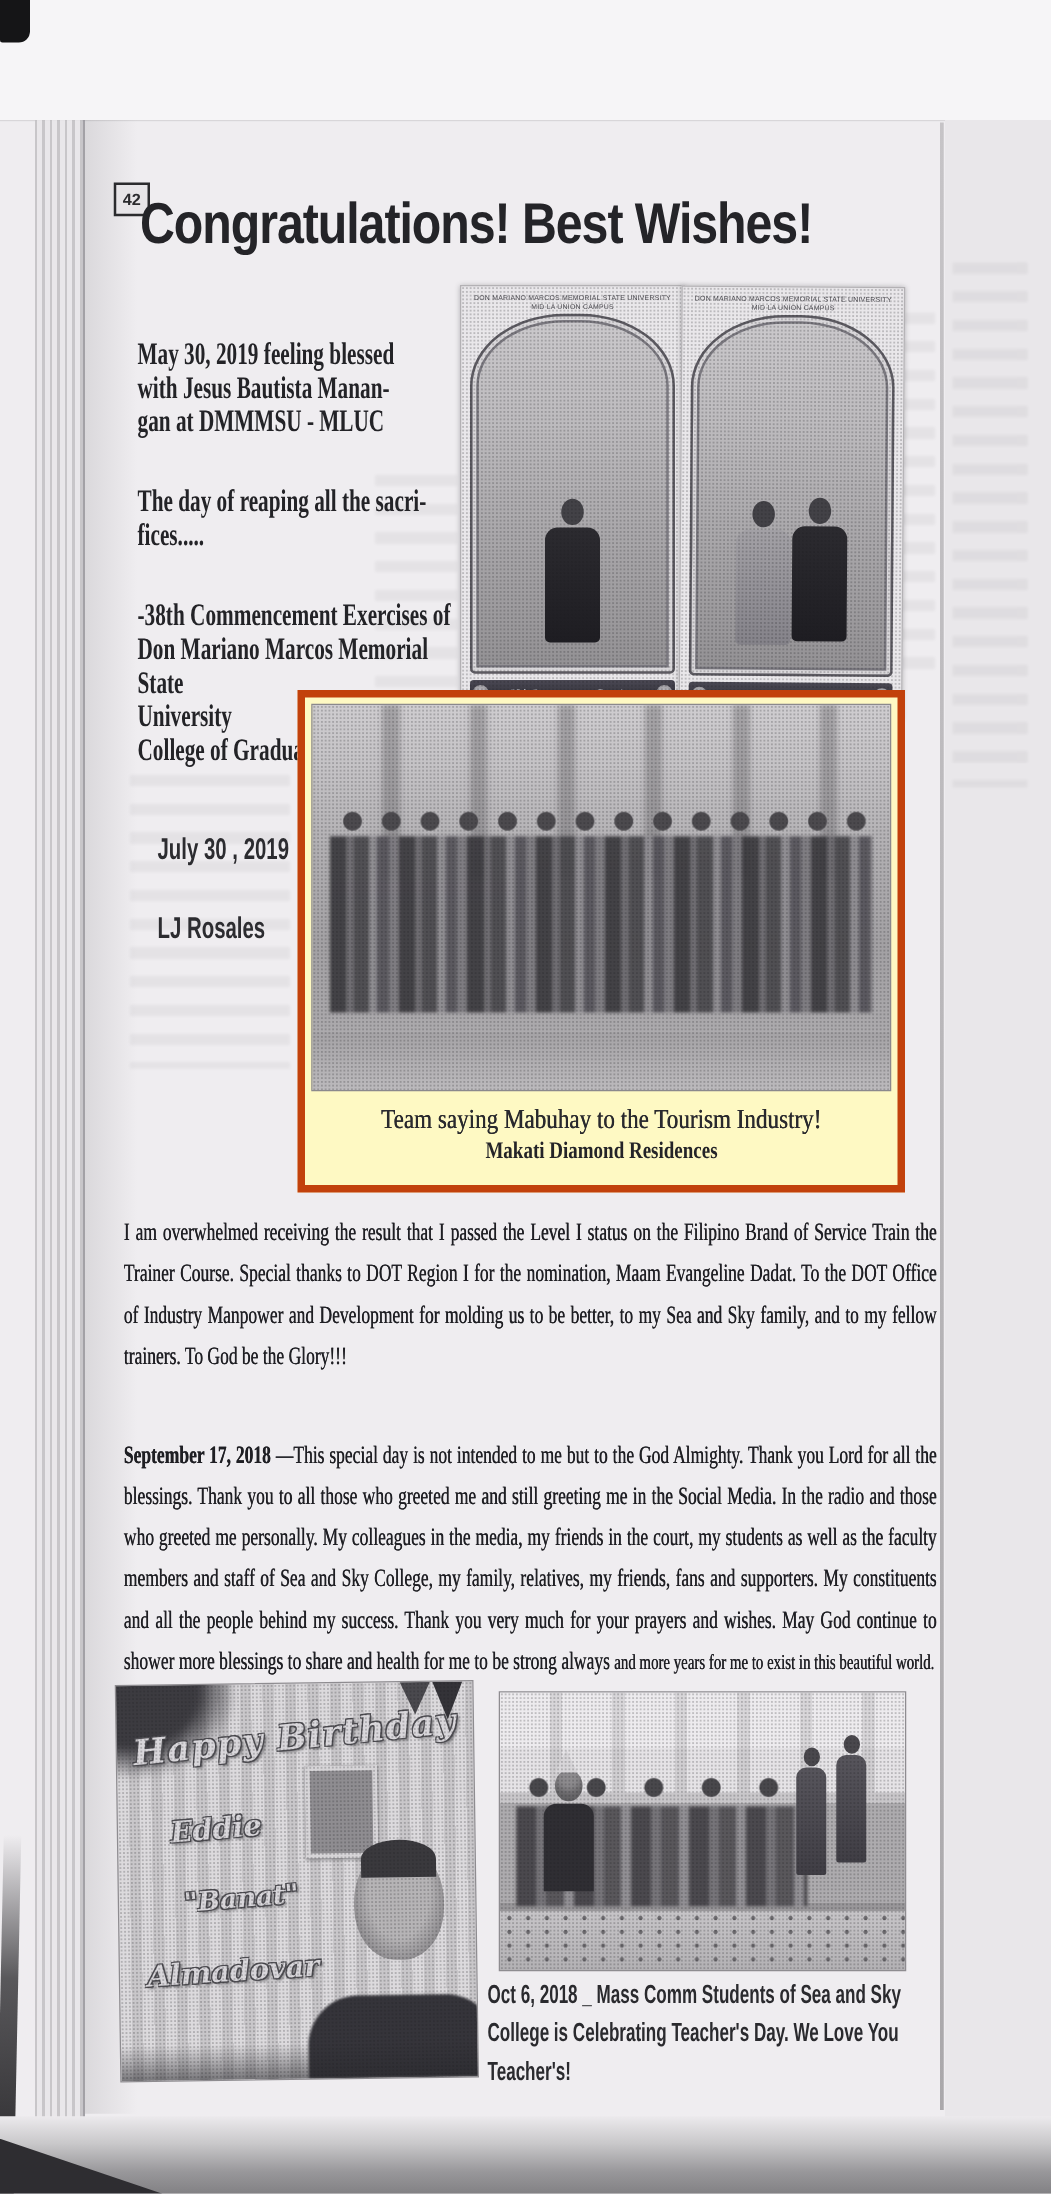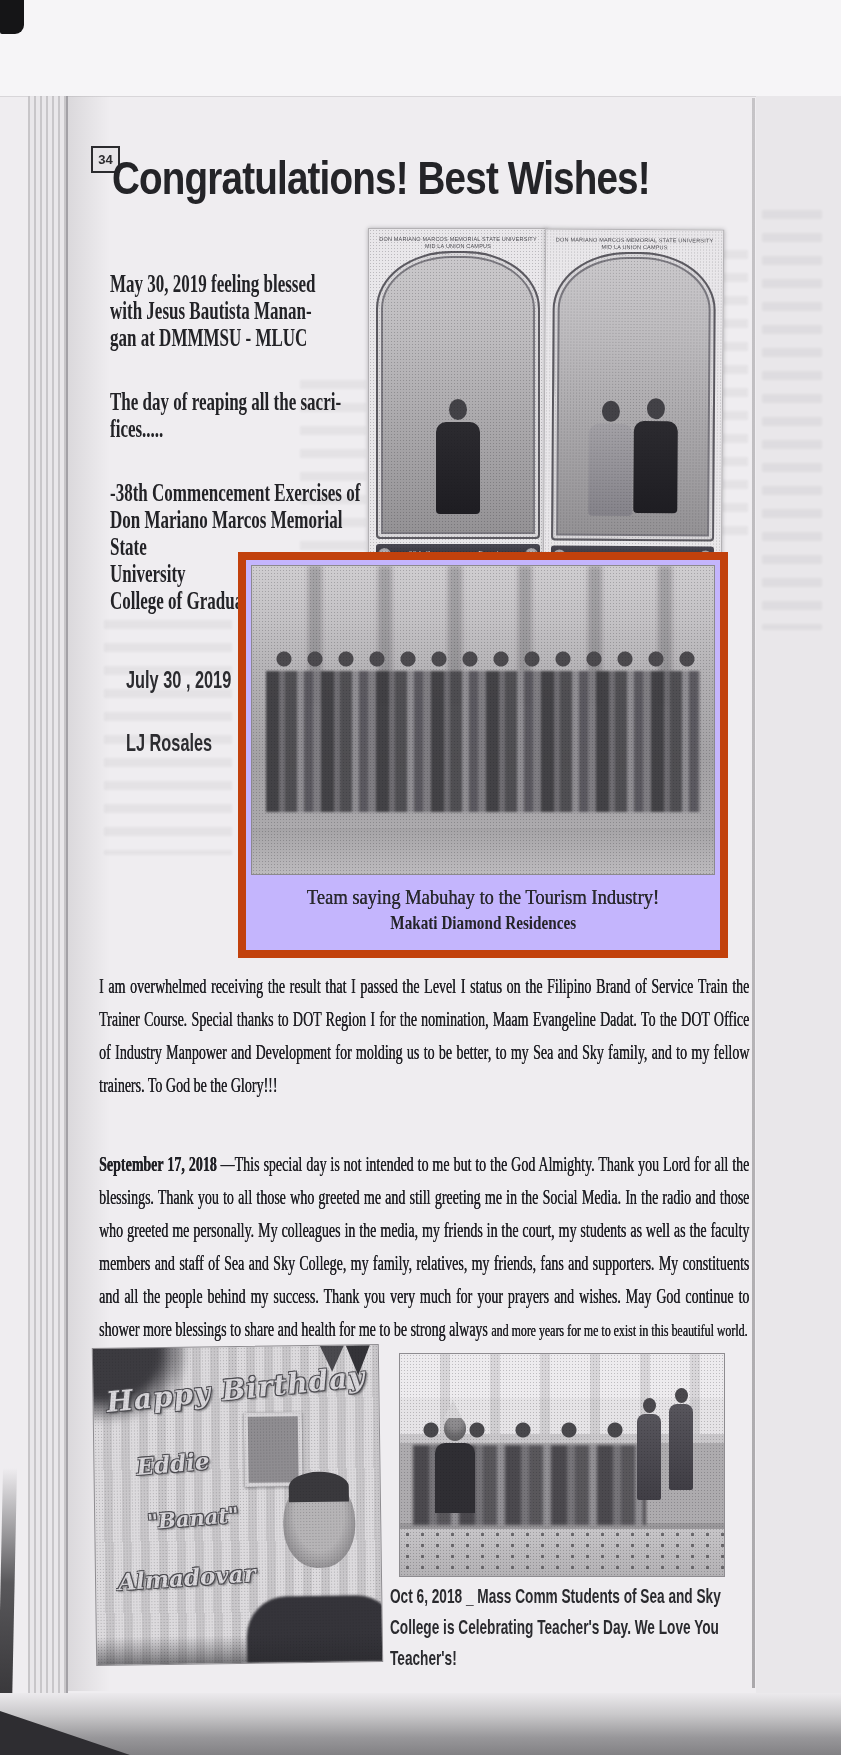--- a/index.html
+++ b/index.html
@@ -72,22 +72,22 @@
   .person.light .gown{background:linear-gradient(#a3a1a6,#85838a);}
   .person.pos-l{left:36%;}.person.pos-r{left:64%;bottom:9%;}
   .grad-banner{position:relative;height:22px;margin-top:5px;border-radius:3px;
       background:linear-gradient(#4b4954,#25242b);color:#d6d4d9;
       font:italic 8px/22px "Liberation Serif",serif;text-align:center;}
   .grad-banner::before,.grad-banner::after{content:"";position:absolute;top:4px;width:13px;height:13px;
       border-radius:50%;background:radial-gradient(#cbc9ce,#8a888d);}
   .grad-banner::before{left:2px;}.grad-banner::after{right:2px;}
 
   
-  .groupbox{position:absolute;left:238px;top:552px;width:474px;height:390px;background:#c4b5fd;
-      border:8px solid #c2410c;}
+  .groupbox{position:absolute;left:238px;top:552px;width:474px;height:390px;background:#fef9c3;
+      border:6px solid #c2410c;}
   .gphoto{position:absolute;left:5px;top:5px;right:5px;height:308px;
       background:linear-gradient(180deg,#cfcdd0 0%,#c3c1c4 18%,#b1afb2 38%,#a3a1a4 62%,#a9a7aa 80%,#b7b5b8 100%);
       overflow:hidden;border:1px solid #8b898d;}
   .lobby{position:absolute;inset:0 0 55% 0;background:repeating-linear-gradient(90deg,transparent 0 56px,rgba(88,86,90,.35) 56px 70px);filter:blur(2px);}
   .heads{position:absolute;left:4%;right:4%;top:27%;height:24px;
       background-image:radial-gradient(circle 8px at 14px 10px,#4c4a4e 7px,transparent 8px);
       background-size:31px 24px;background-repeat:repeat-x;filter:blur(.5px);}
   .bodies{position:absolute;left:3%;right:3%;top:34%;height:46%;opacity:.92;filter:blur(1.2px);
       background:repeating-linear-gradient(90deg,#3b3a3e 0 13px,#6b696e 13px 19px,#49484c 19px 31px,#8d8b90 31px 38px,#55535a 38px 47px,#7b797e 47px 55px);}
   .floor{position:absolute;left:0;right:0;bottom:0;height:15%;background:linear-gradient(#a5a3a6,#bcbabd);}
@@ -156,21 +156,21 @@
   <div class="page-stack"></div>
   <div class="gutter-shadow"></div>
   <div class="corner-mark"></div>
   <div class="right-strip"></div>
   <div class="right-edge"></div>
   <div class="bleed" style="left:104px;top:620px;width:128px;height:235px;"></div>
   <div class="bleed" style="left:300px;top:380px;width:66px;height:190px;"></div>
   <div class="bleed" style="left:716px;top:250px;width:32px;height:290px;"></div>
   <div class="bleed" style="left:762px;top:210px;width:60px;height:420px;"></div>
 
-  <div class="page-num">34</div>
+  <div class="page-num">42</div>
   <div class="sqz title">Congratulations! Best Wishes!</div>
 
   <div class="sqz intro serif-b">
     <p class="pre">May 30, 2019 feeling blessed
 with Jesus Bautista Manan-
 gan at DMMMSU - MLUC</p>
     <p class="pre">The day of reaping all the sacri-
 fices.....</p>
     <p class="pre">-38th Commencement Exercises of
 Don Mariano Marcos Memorial State

